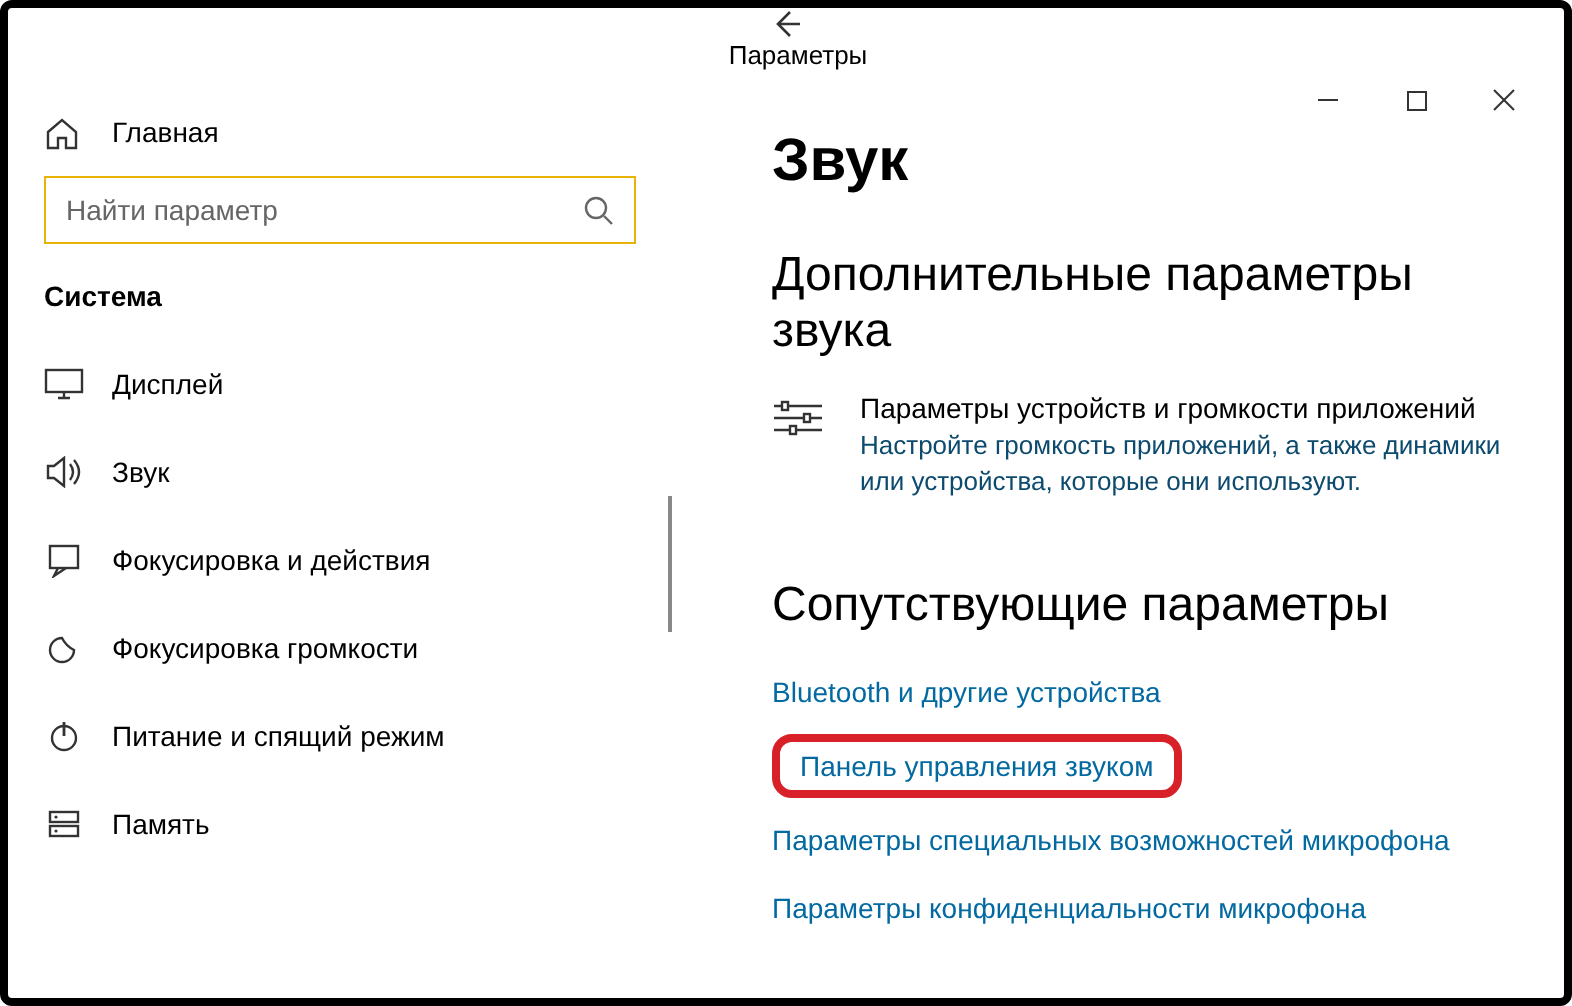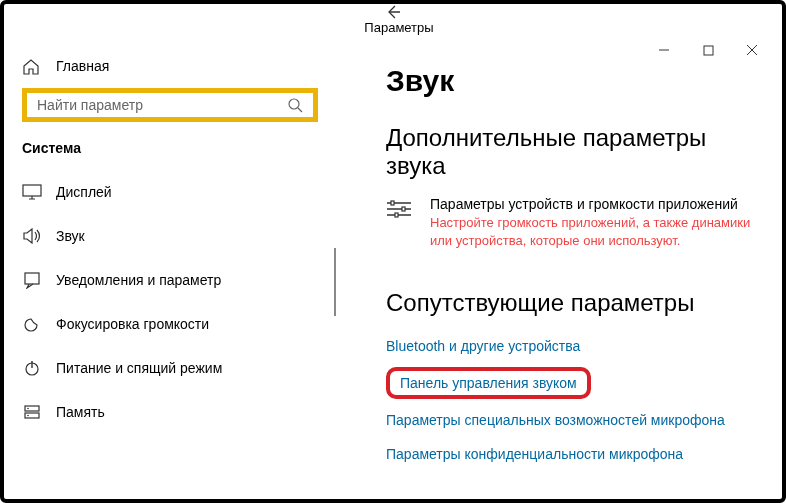--- a/index.html
+++ b/index.html
@@ -53,21 +53,21 @@
   .sidebar .home {
     display: flex;
     align-items: flex-start;
     gap: 14px;
     padding: 8px 18px 12px 18px;
     font-size: 14px;
   }
   .sidebar .home .icon { width: 20px; text-align: center; }
   .searchbox {
     margin: 0 18px 18px 18px;
-    border: 5px solid #eab308;
+    border: 1px solid #eab308;
     height: 34px;
     display: flex;
     align-items: center;
     padding: 0 10px;
     color: #666;
     background: #fff;
   }
   .searchbox input {
     border: none;
     outline: none;
@@ -119,21 +119,21 @@
     display: flex;
     gap: 16px;
     margin-bottom: 40px;
   }
   .setting-row .icon {
     width: 28px;
     padding-top: 2px;
     flex-shrink: 0;
   }
   .setting-row .txt .label { font-size: 14px; margin-bottom: 2px; }
-  .setting-row .txt .desc { font-size: 13px; color: #ef4444; line-height: 1.35; }
+  .setting-row .txt .desc { font-size: 13px; color: #0c4a6e; line-height: 1.35; }
   .links { display: flex; flex-direction: column; gap: 8px; align-items: flex-start;}
   .links a {
     color: #0369a1;
     text-decoration: none;
     font-size: 14px;
     padding: 5px 0;
   }
   .highlight-box {
     border: 4px solid #d72027;
     border-radius: 10px;
@@ -215,21 +215,21 @@
         </span>
         <span>Звук</span>
       </li>
       <li>
         <span class="icon">
           <svg width="18" height="18" viewBox="0 0 18 18">
               <rect x="2" y="2" width="14" height="11" stroke="#333" stroke-width="1.2" fill="none"></rect>
               <path d="M6 13 L4 17 L10 13" stroke="#333" stroke-width="1.2" fill="none"></path>
             </svg>
         </span>
-        <span>Уведомления и параметр</span>
+        <span>Фокусировка и действия</span>
       </li>
       <li>
         <span class="icon">
           <svg width="18" height="18" viewBox="0 0 18 18">
               <path d="M14 10 A6 6 0 1 1 8 4 Q10 8 14 10 Z" stroke="#333" stroke-width="1.2" fill="none"></path>
             </svg>
         </span>
         <span>Фокусировка громкости</span>
       </li>
       <li>

